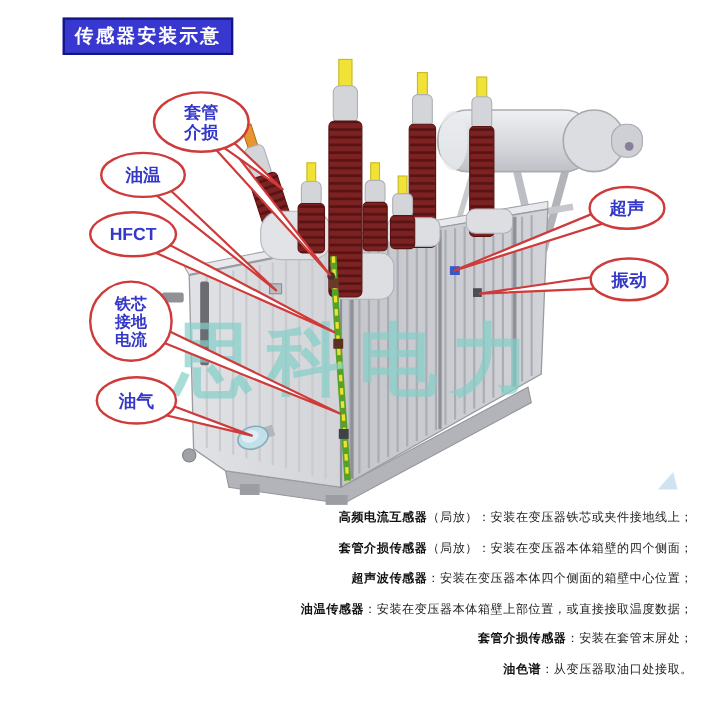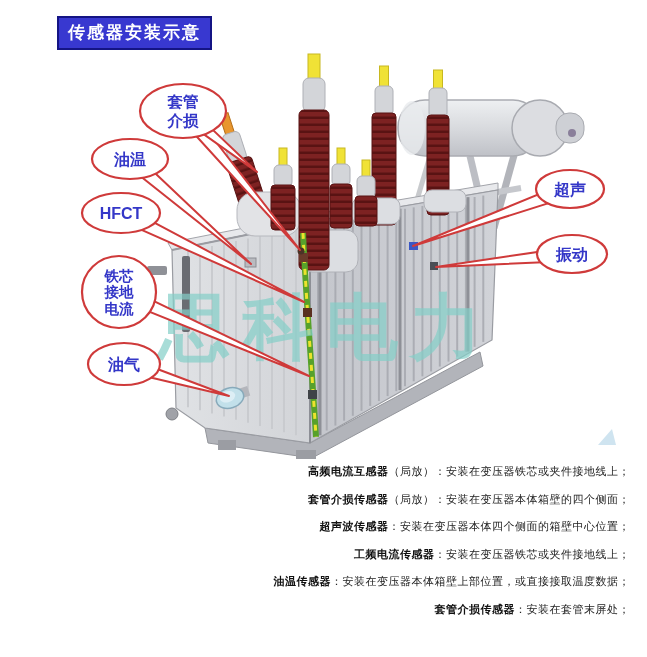--- a/index.html
+++ b/index.html
@@ -224,16 +224,16 @@
         <ellipse cx="572" cy="254" rx="35" ry="19" fill="#ffffff" stroke="#cf3a3a" stroke-width="2.2"></ellipse>
         <text x="572" y="259.6" text-anchor="middle" font-size="16" font-weight="bold" fill="#3437c8">振动</text>
       </g>
     </g>
 </svg>
 
 <div class="notes" id="notes">
     <div class="note-row"><span class="note-name">高频电流互感器</span><span class="note-paren">（局放）</span><span class="note-desc">：安装在变压器铁芯或夹件接地线上；</span></div>
     <div class="note-row"><span class="note-name">套管介损传感器</span><span class="note-paren">（局放）</span><span class="note-desc">：安装在变压器本体箱壁的四个侧面；</span></div>
     <div class="note-row"><span class="note-name">超声波传感器</span><span class="note-desc">：安装在变压器本体四个侧面的箱壁中心位置；</span></div>
-    <div class="note-row"><span class="note-name">工频电流传感器</span><span class="note-desc">：安装在变压器铁芯或夹件接地线上；</span></div>
     <div class="note-row"><span class="note-name">油温传感器</span><span class="note-desc">：安装在变压器本体箱壁上部位置，或直接接取温度数据；</span></div>
     <div class="note-row"><span class="note-name">套管介损传感器</span><span class="note-desc">：安装在套管末屏处；</span></div>
+    <div class="note-row"><span class="note-name">油色谱</span><span class="note-desc">：从变压器取油口处接取。</span></div>
   </div>
 
 </body></html>

